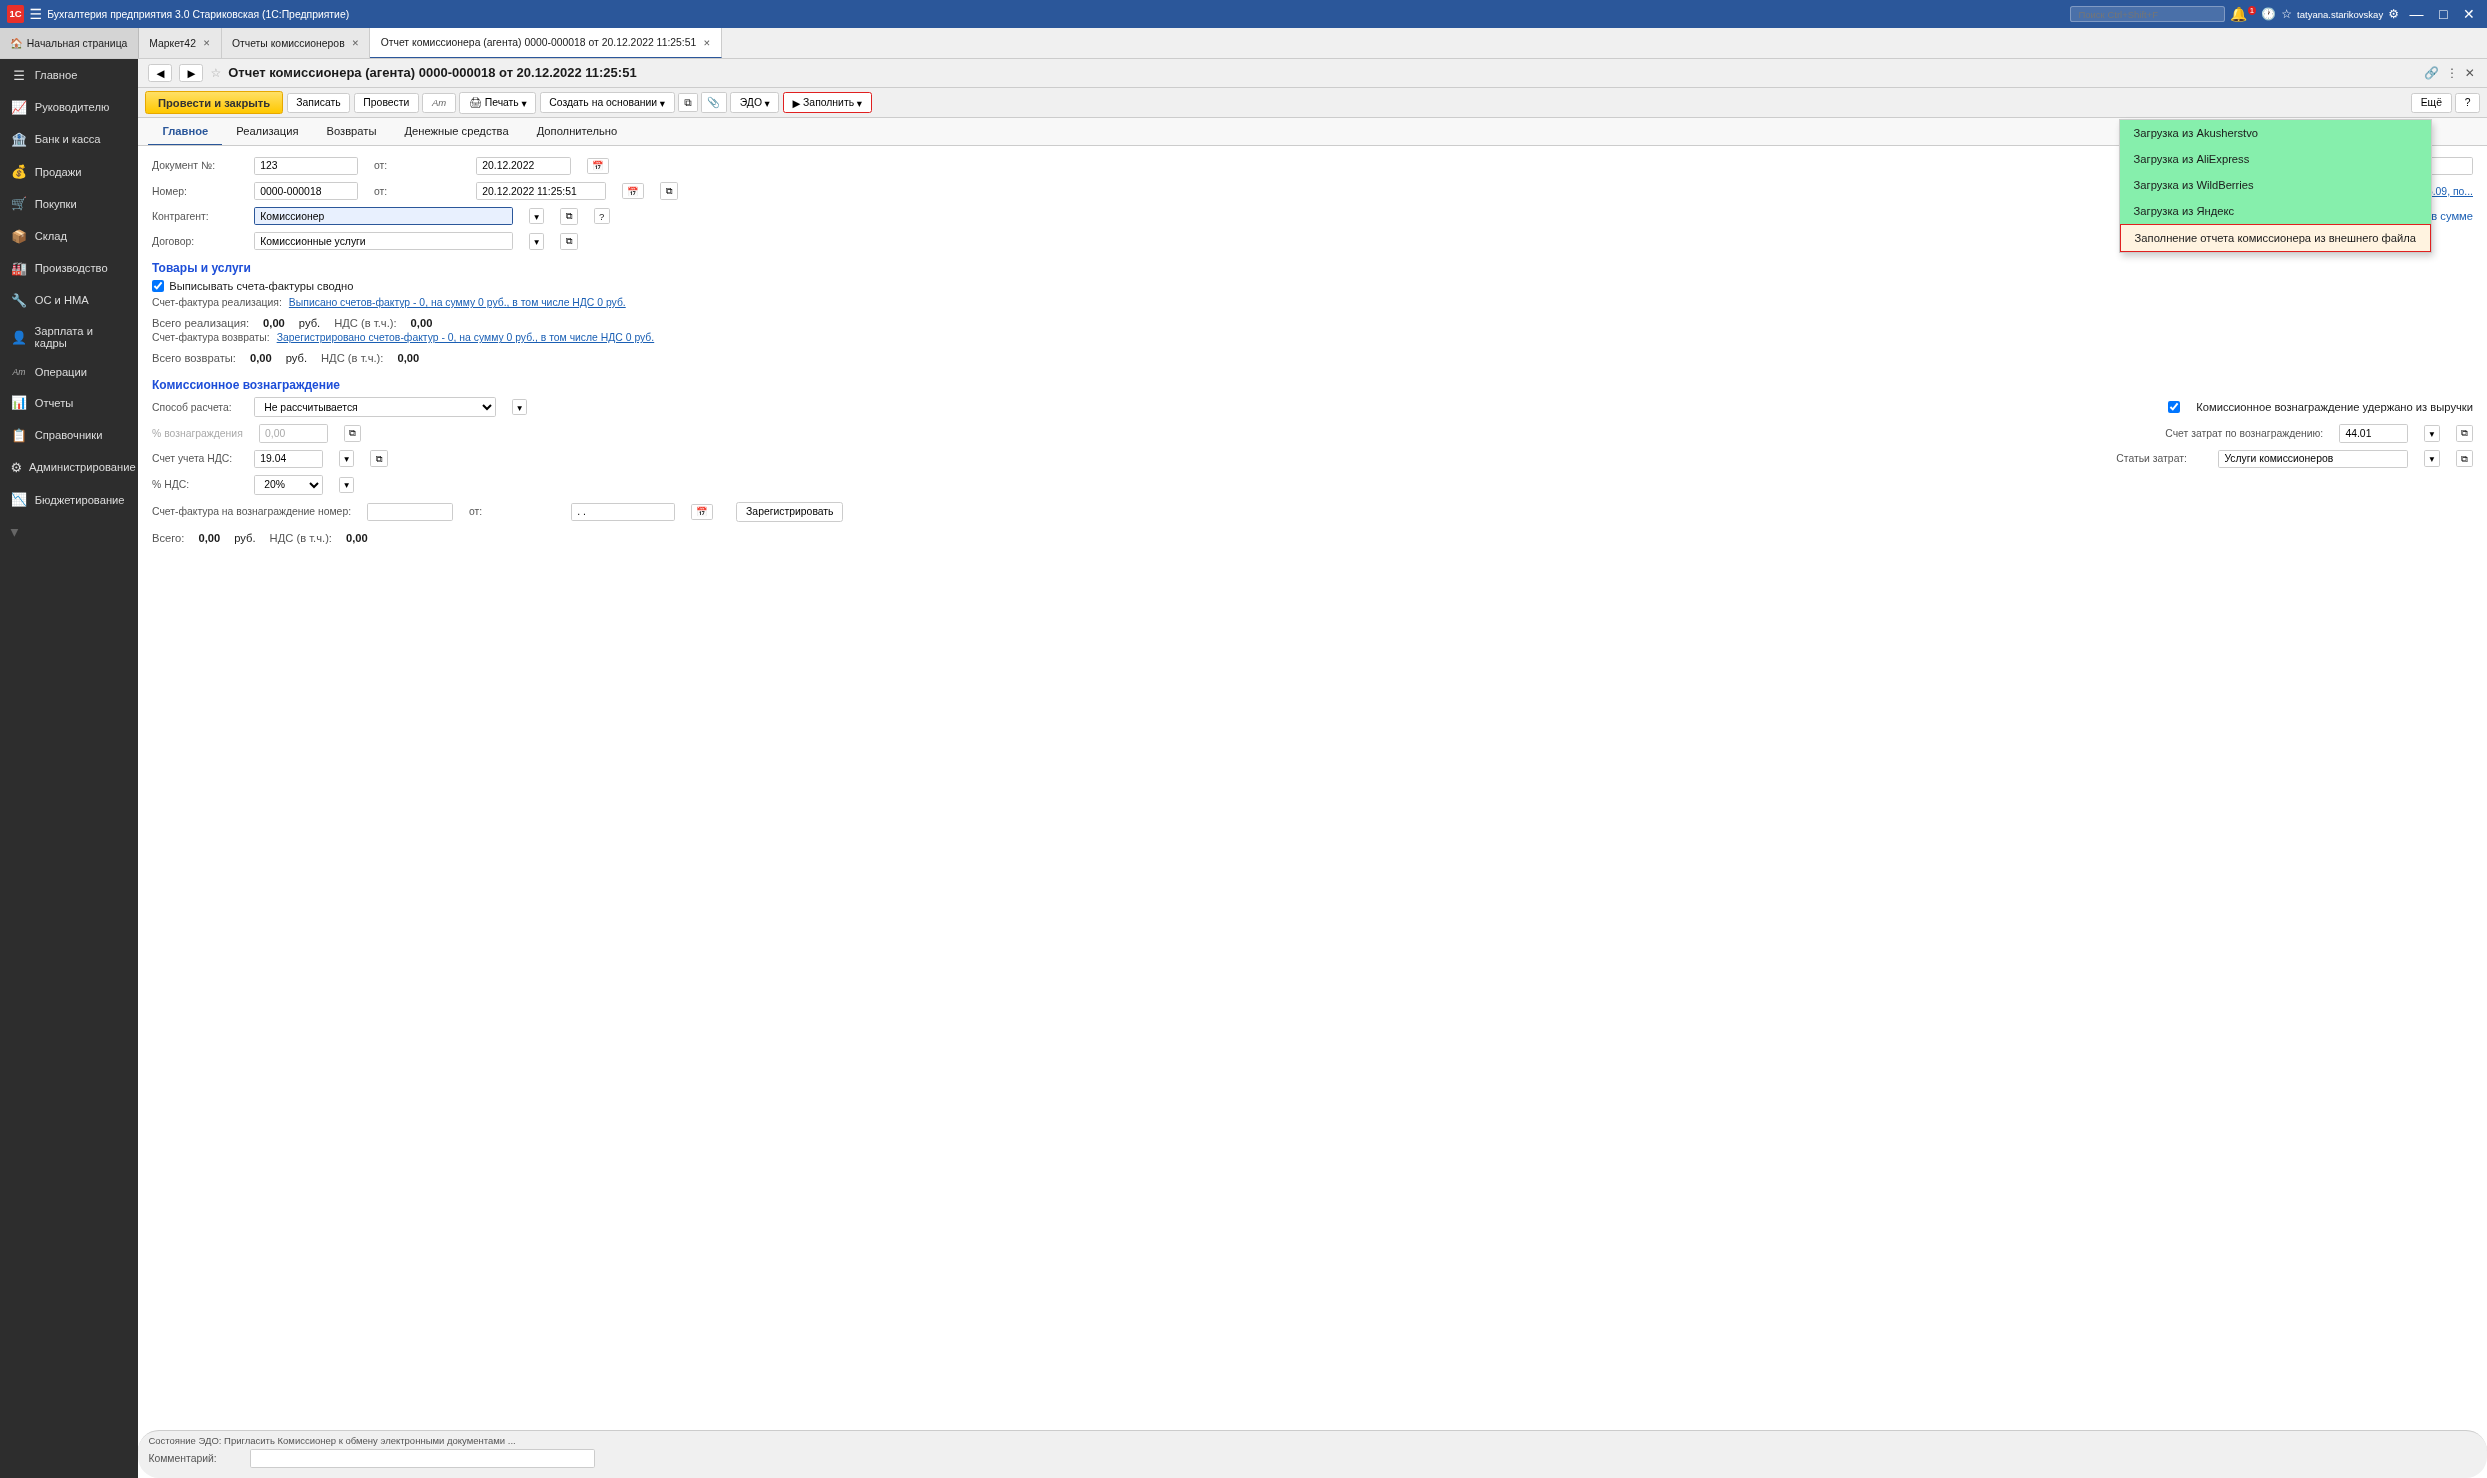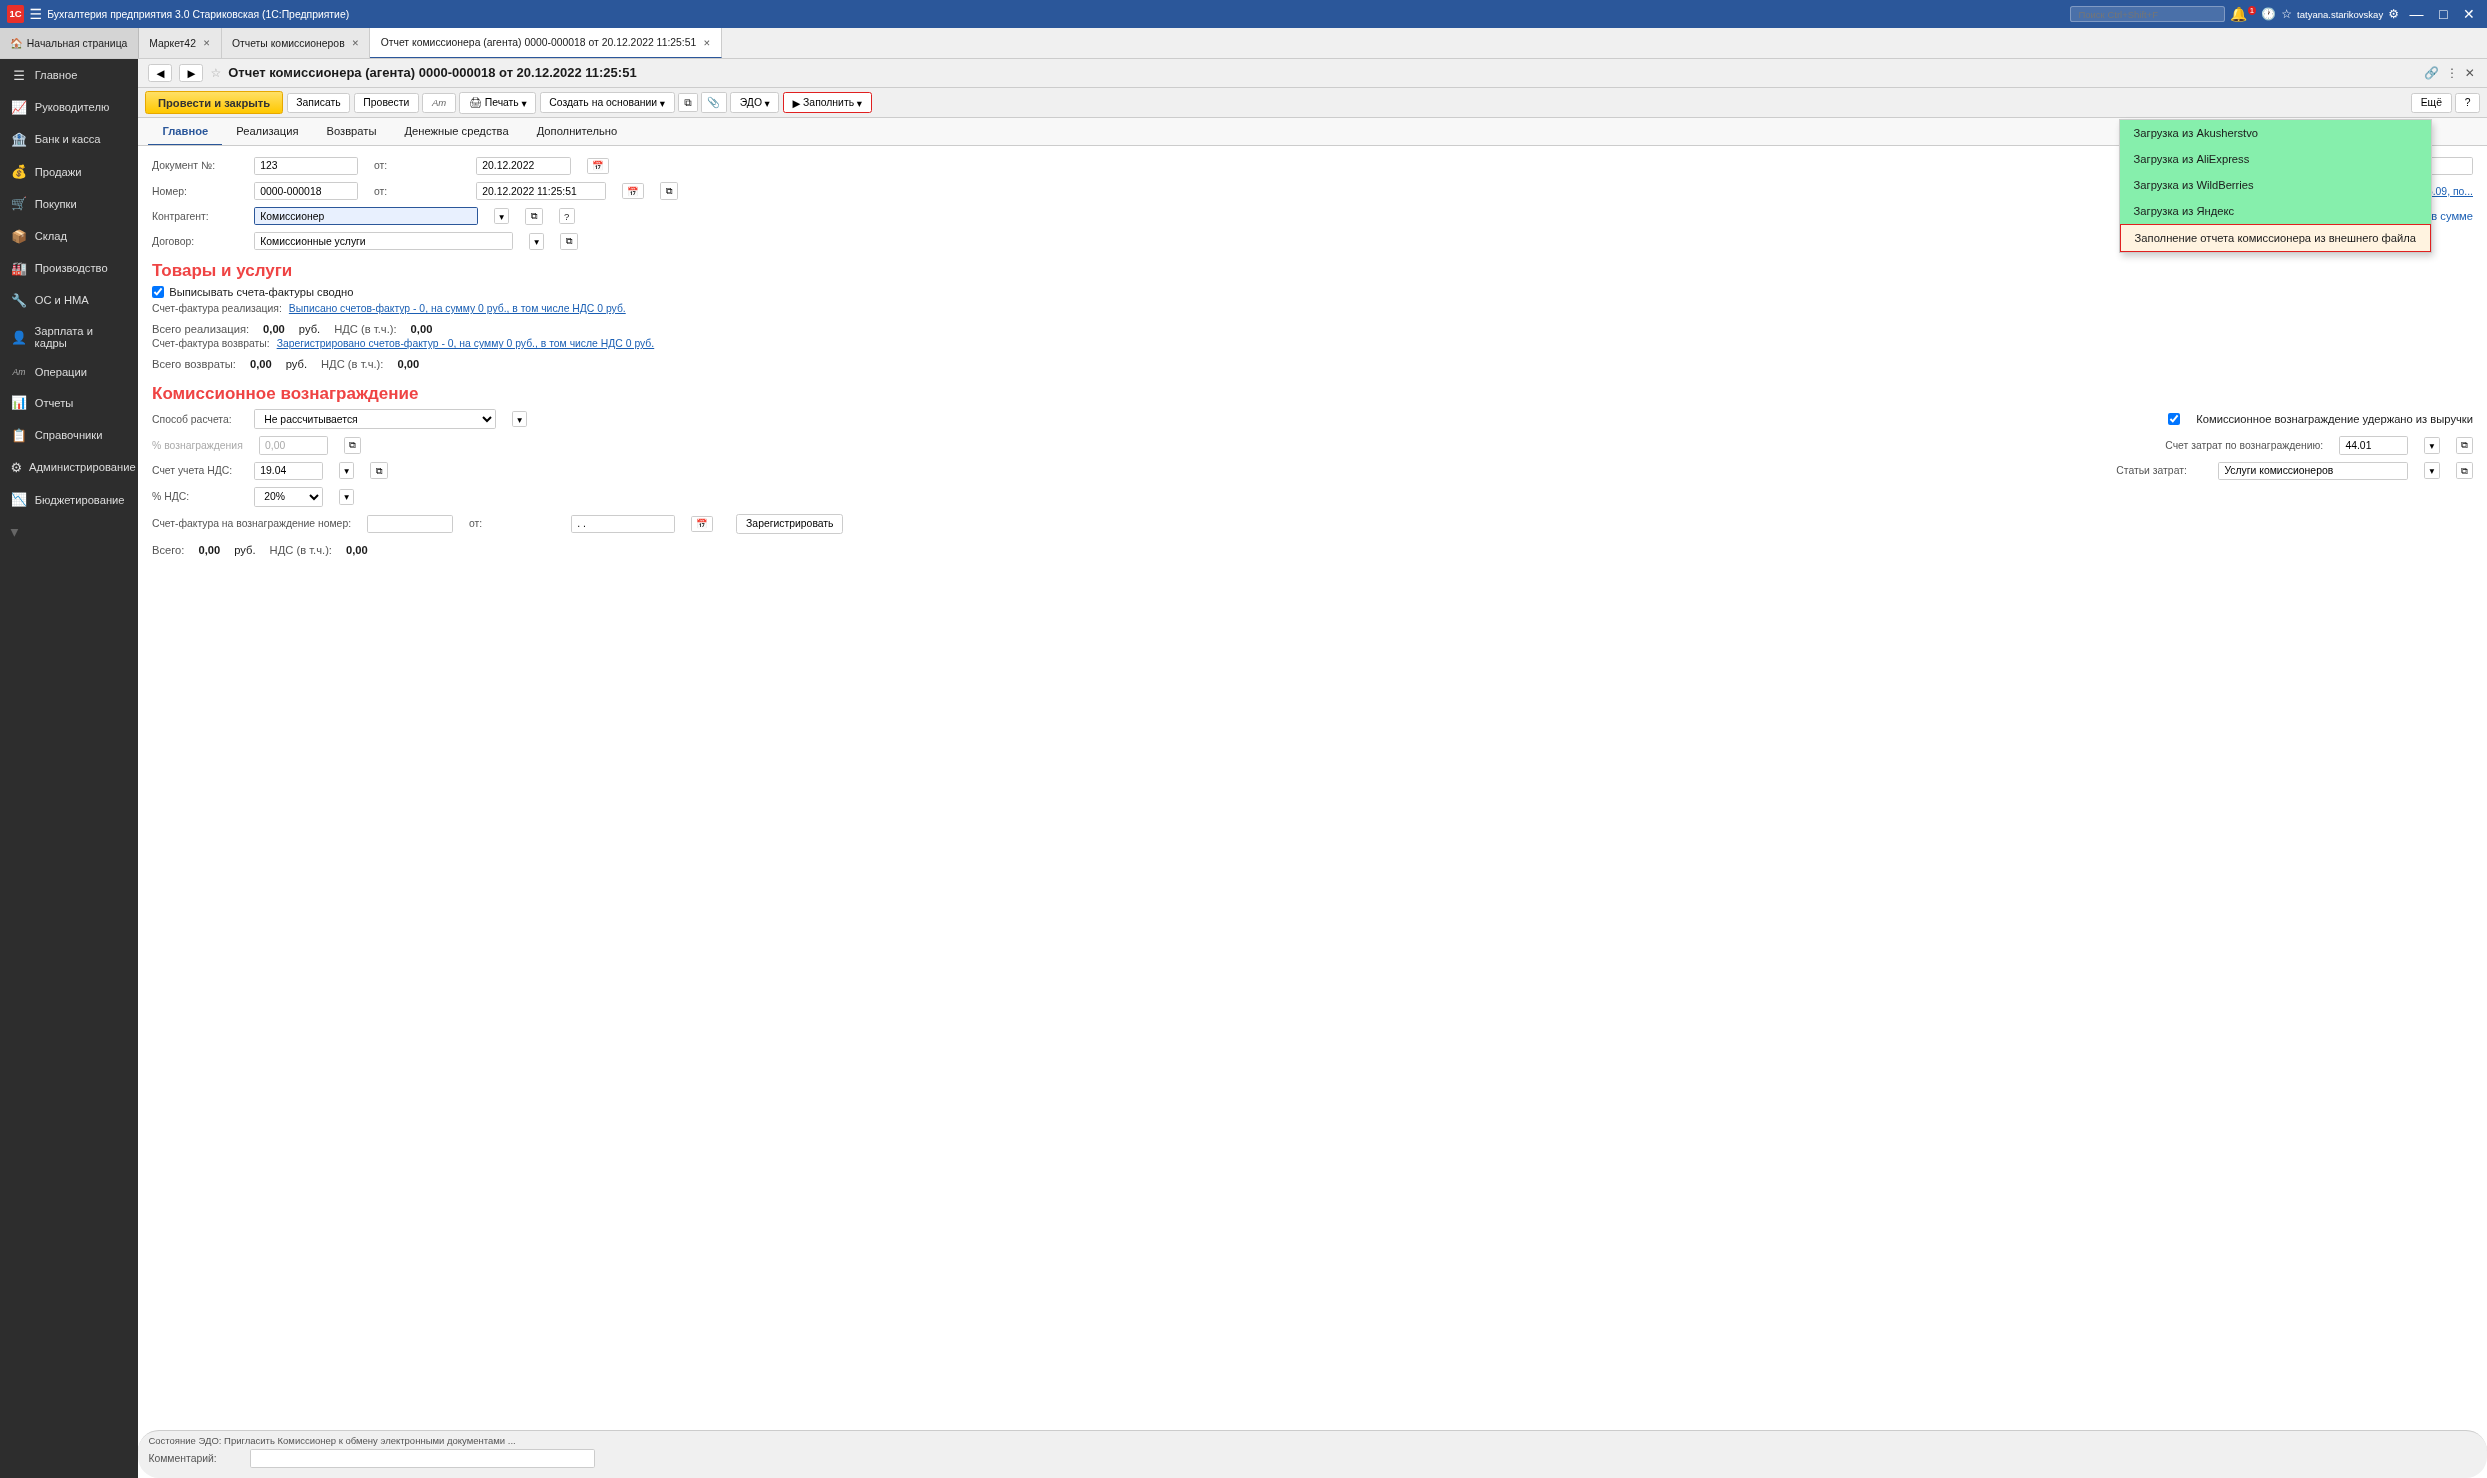--- a/index.html
+++ b/index.html
@@ -58,21 +58,21 @@
 
     
     .form-body { padding: 10.4px 14px; }
     .form-row { display: flex; align-items: center; margin-bottom: 7px; gap: 16px; }
     .form-label { color: #555; font-size: 10.4px; min-width: 86px; }
     .form-input { border: 0.9px solid #ccc; border-radius: 1.7px; padding: 2.6px 5.2px; font-size: 10.4px; background: white; }
     .form-input.highlighted { border: 1.7px solid #2b579a; background: #e8f0fe; }
     .form-select { border: 0.9px solid #ccc; border-radius: 1.7px; padding: 2.6px 5.2px; font-size: 10.4px; background: white; }
     .field-btn { background: white; border: 0.9px solid #ccc; border-radius: 1.7px; padding: 1.7px 4.3px; cursor: pointer; font-size: 9.5px; }
 
-    .section-title { color: #ef4444; font-size: 17px; font-weight: 600; margin: 10.4px 0 5.2px; }
+    .section-title { color: #1d4ed8; font-size: 12px; font-weight: 600; margin: 10.4px 0 5.2px; }
 
     .data-row { display: flex; align-items: center; gap: 7px; margin-bottom: 5.2px; }
     .data-label { color: #555; font-size: 10.4px; }
     .link-blue { color: #1a5fb4; text-decoration: underline; cursor: pointer; font-size: 10.4px; }
 
     .total-row { display: flex; align-items: center; gap: 14px; padding: 3.5px 0; }
     .total-label { font-size: 11.2px; color: #555; }
     .total-value { font-size: 11.2px; font-weight: 600; }
 
     .checkbox-row { display: flex; align-items: center; gap: 5.2px; margin-bottom: 5.2px; }
@@ -267,21 +267,21 @@
           <input type="text" class="form-input" style="width: 130px;" value="20.12.2022 11:25:51">
           <button class="field-btn">📅</button>
           <button class="field-btn">⧉</button>
           <div style="flex:1;"></div>
           <span class="form-label">Расчеты:</span>
           <span class="link-blue">за товары 76.09, 76.09, по...</span>
         </div>
 
         <div class="form-row">
           <span class="form-label">Контрагент:</span>
-          <input type="text" class="form-input highlighted" style="width: 224px;" value="Комиссионер">
+          <input type="text" class="form-input highlighted" style="width: 259px;" value="Комиссионер">
           <button class="field-btn">▾</button>
           <button class="field-btn">⧉</button>
           <span class="field-btn">?</span>
           <div style="flex:1;"></div>
           <span class="nds-link">НДС в сумме</span>
         </div>
 
         <div class="form-row">
           <span class="form-label">Договор:</span>
           <input type="text" class="form-input" style="width: 259px;" value="Комиссионные услуги">

